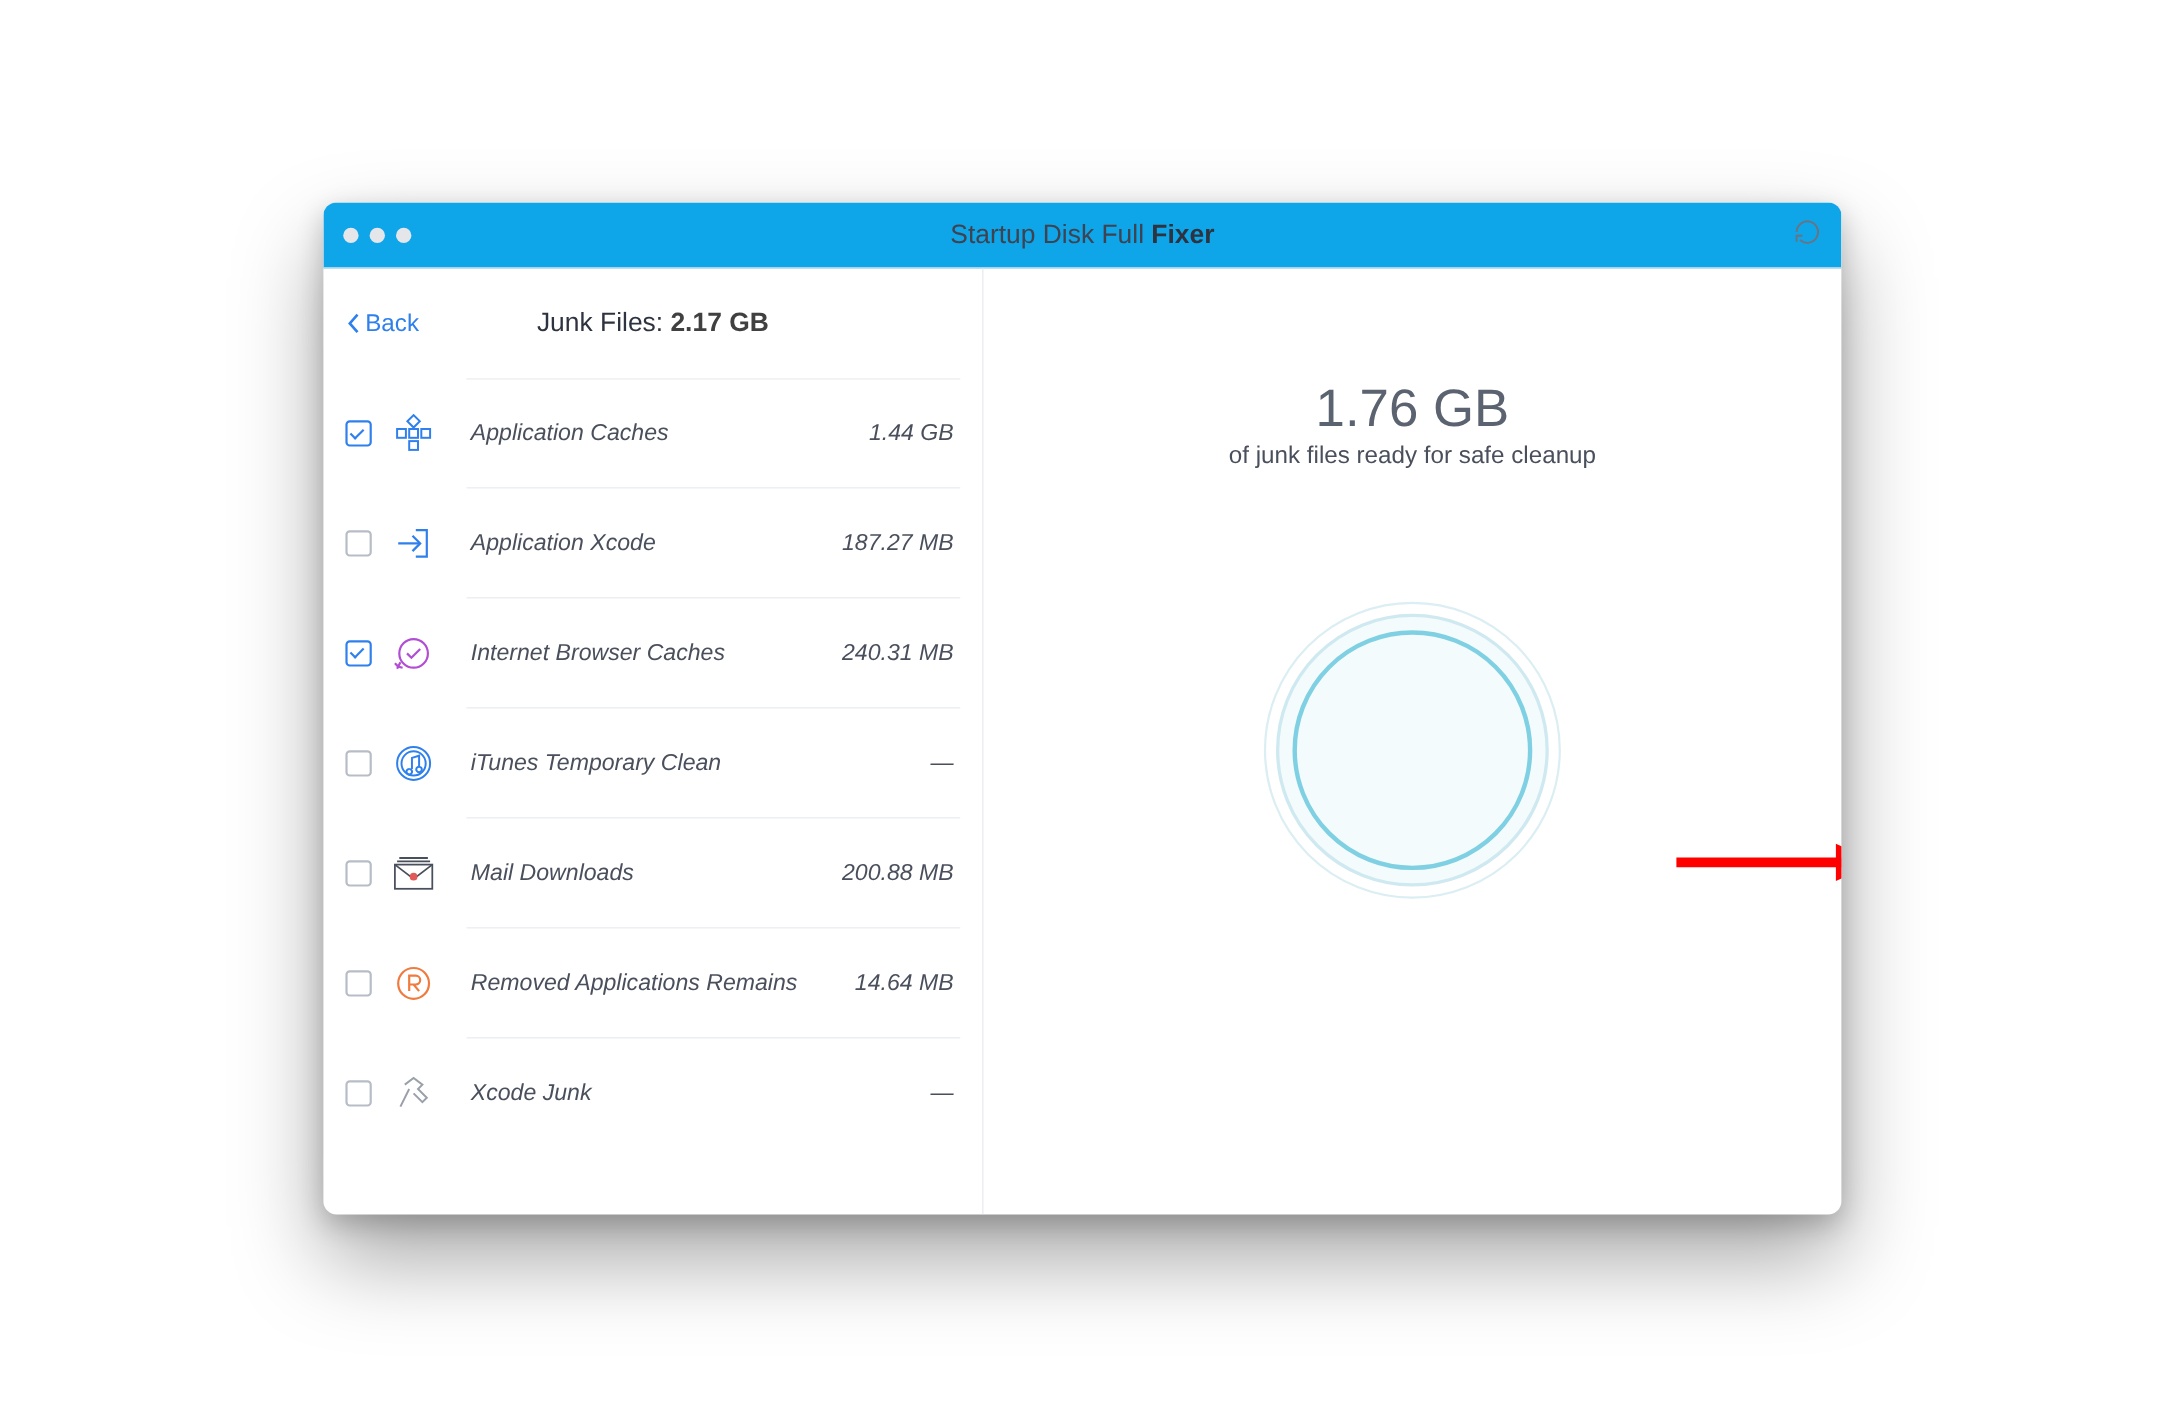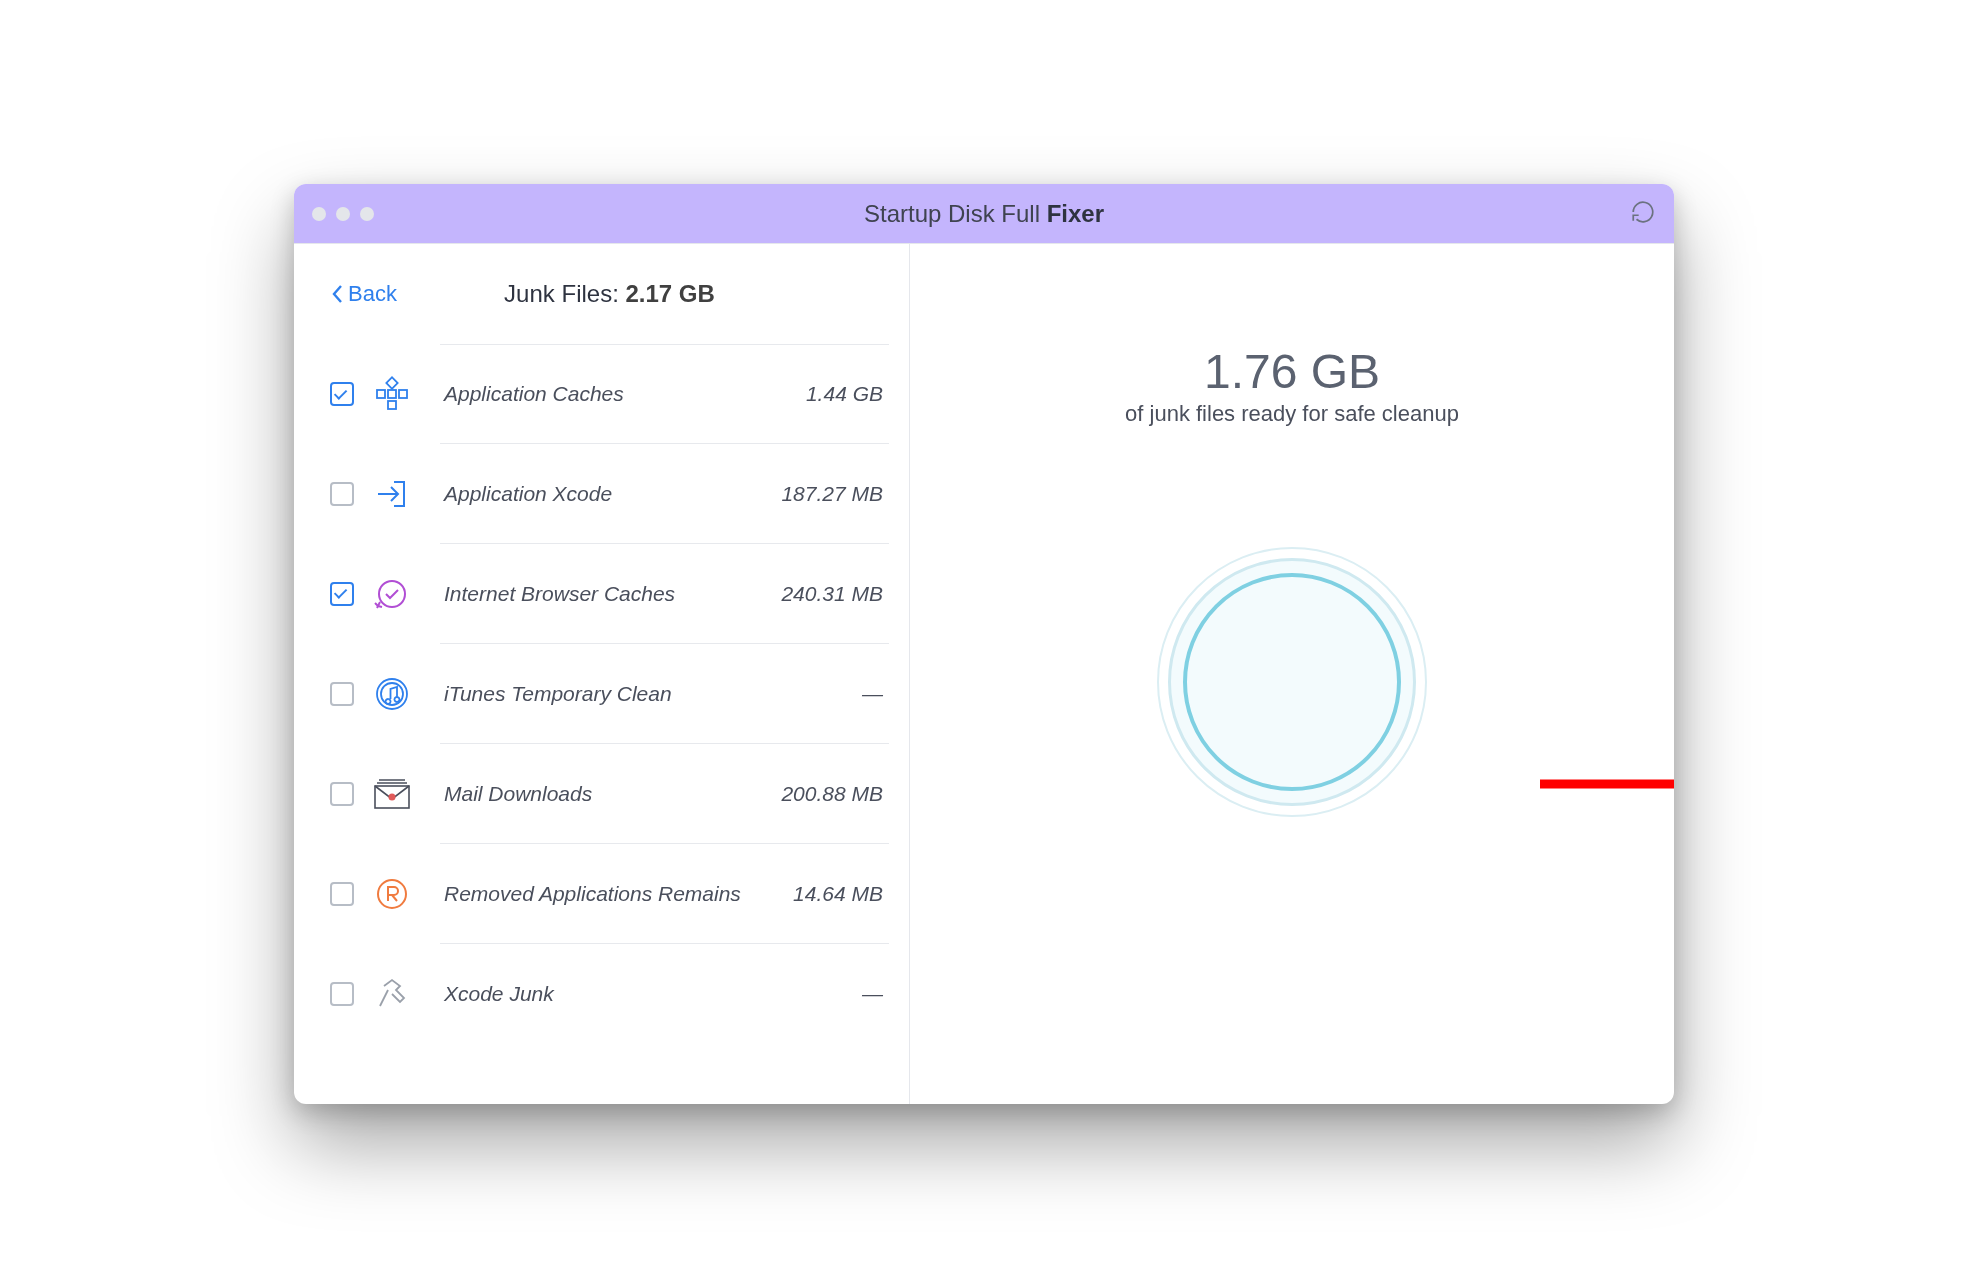--- a/index.html
+++ b/index.html
@@ -14,21 +14,21 @@
     }
     .wrap {
       width: 1380px;
       border-radius: 12px;
       box-shadow: 0 40px 80px rgba(0,0,0,0.35), 0 8px 24px rgba(0,0,0,0.2);
       background: #fff;
       overflow: hidden;
     }
     .titlebar {
       height: 60px;
-      background: #c4b5fd;
+      background: #0ea5e9;
       border-bottom: 1px solid #e5e7ec;
       display: flex;
       align-items: center;
       padding: 0 18px;
       position: relative;
     }
     .traffic {
       display: flex;
       gap: 10px;
     }
@@ -47,21 +47,20 @@
     }
     .title strong { font-weight: 600; color: #2e3340; }
     .refresh {
       margin-left: auto;
       color: #6b7280;
       cursor: pointer;
     }
     .body {
       display: flex;
       min-height: 860px;
-      padding-left: 16px;
     }
     .left {
       width: 600px;
       border-right: 1px solid #e5e7ec;
       padding: 20px 20px 0 20px;
       position: relative;
     }
     .left-header {
       display: flex;
       align-items: center;

